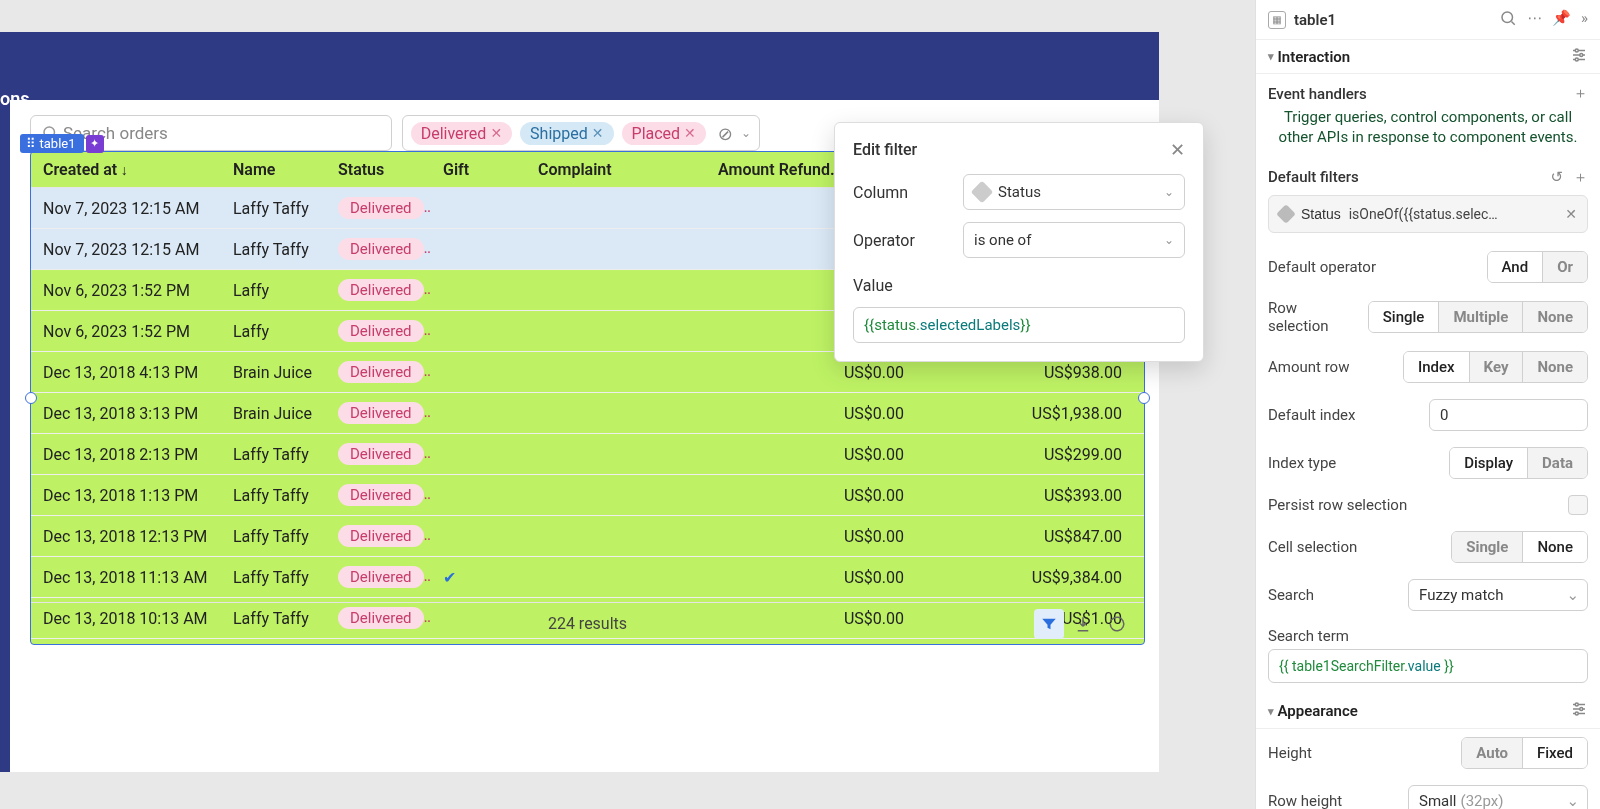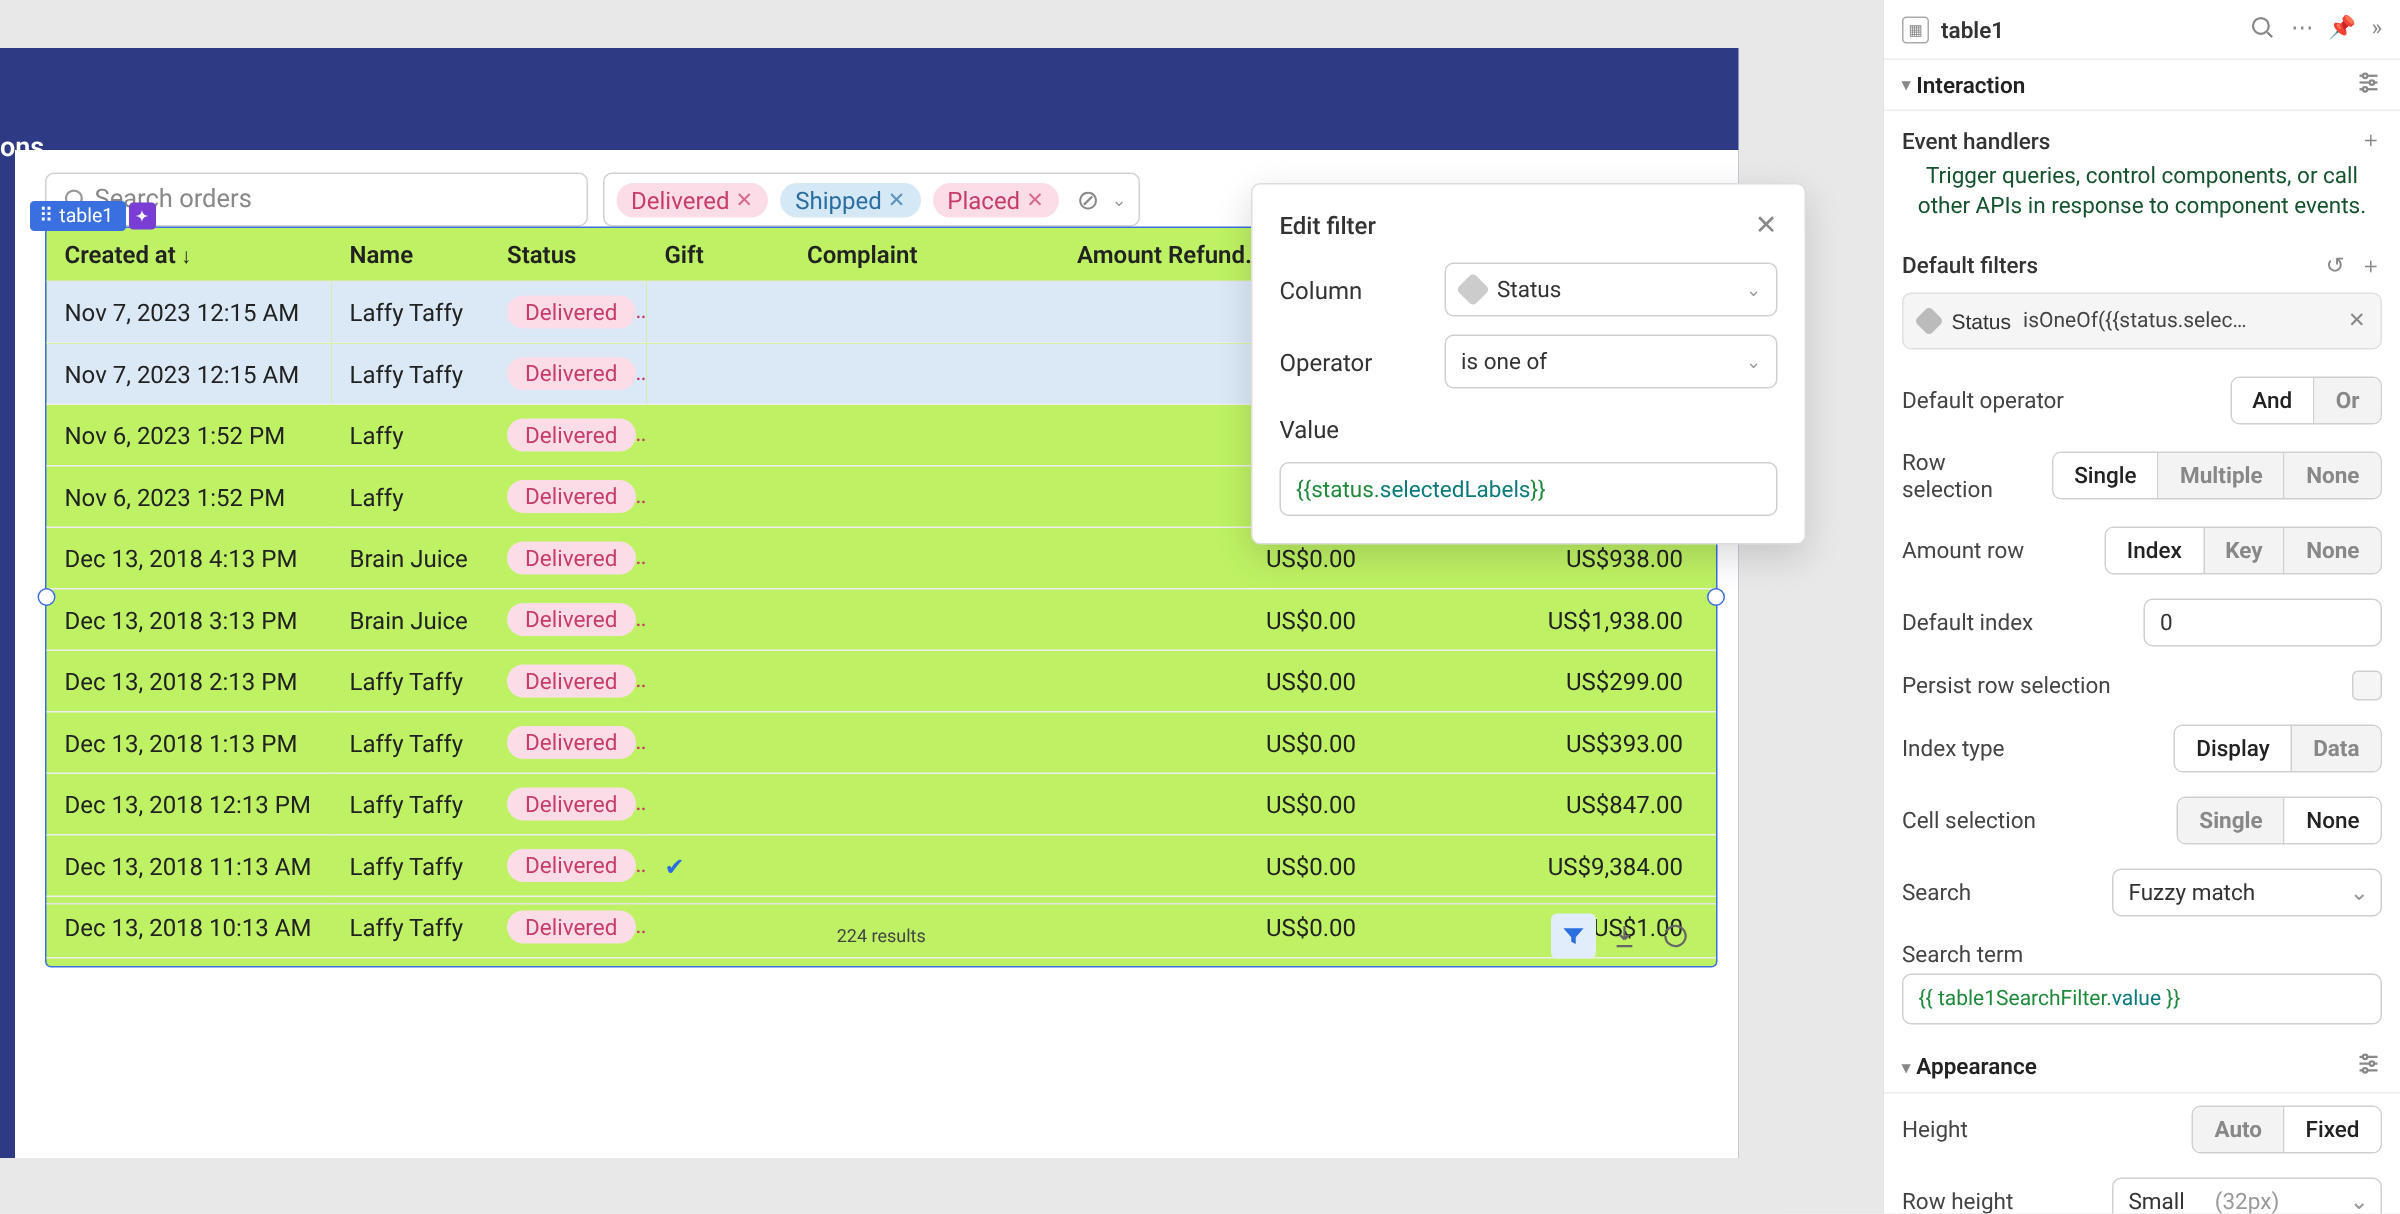--- a/index.html
+++ b/index.html
@@ -34,21 +34,21 @@
 thead th { text-align: left; font-size: 16px; font-weight: 600; color: #222; padding: 8px 12px; border-bottom: 1px solid #e5e5e5; }
 tbody td { font-size: 16px; color: #222; padding: 9px 12px; border-bottom: 1px solid #eee; white-space: nowrap; overflow: hidden; text-overflow: ellipsis; }
 tbody tr.selected { background: #dbe9f7; }
 .sort-icon { font-size: 14px; }
 .status-pill { display: inline-block; background: #fcdde7; color: #c73c6b; border-radius: 14px; padding: 2px 12px; font-size: 15px; }
 .gift-check { color: #2b6fdf; font-size: 16px; }
 .amount, .total { text-align: right; }
 thead .amount, thead .total { text-align: left; }
 tbody .amount, tbody .total { text-align: right; padding-right: 22px; }
 
-.table-footer { position: absolute; left: 0; right: 0; bottom: 0; height: 42px; border-top: 1px solid #e5e5e5; display: flex; align-items: center; justify-content: center; font-size: 12px; color: #444; }
+.table-footer { position: absolute; left: 0; right: 0; bottom: 0; height: 42px; border-top: 1px solid #e5e5e5; display: flex; align-items: center; justify-content: center; font-size: 16px; color: #444; }
 .table-footer .icons { position: absolute; right: 12px; display: flex; gap: 4px; align-items: center; }
 .tf-btn { width: 30px; height: 30px; border-radius: 4px; display: flex; align-items: center; justify-content: center; cursor: pointer; color: #666; }
 .tf-btn.active { background: #e2edfb; color: #2b6fdf; }
 
 .popover { position: absolute; left: 834px; top: 122px; width: 370px; background: #fff; border: 1px solid #ddd; border-radius: 6px; box-shadow: 0 8px 24px rgba(0,0,0,.15); z-index: 20; padding: 16px 18px 18px; }
 .popover-head { display: flex; justify-content: space-between; align-items: center; margin-bottom: 14px; }
 .popover-title { font-size: 16px; font-weight: 500; color: #333; }
 .popover-close { color: #888; cursor: pointer; font-size: 18px; }
 .pop-row { display: flex; align-items: center; margin-bottom: 12px; }
 .pop-label { width: 110px; font-size: 16px; color: #333; }
@@ -84,21 +84,21 @@
 .filter-item { margin: 4px 12px 10px; border: 1px solid #e0e0e0; background: #f5f5f5; border-radius: 6px; height: 38px; display: flex; align-items: center; gap: 8px; padding: 0 10px; font-family: ui-monospace, Menlo, Consolas, monospace; font-size: 14px; }
 .filter-item .tag-ic { width: 14px; height: 14px; background: #bbb; border-radius: 3px; transform: rotate(45deg); }
 .filter-item .fname { font-family: -apple-system, sans-serif; font-weight: 500; }
 .filter-item .fexpr { flex: 1; overflow: hidden; text-overflow: ellipsis; white-space: nowrap; color: #444; }
 .filter-item .x { color: #888; cursor: pointer; }
 .code-inline { margin: 4px 12px 12px; border: 1px solid #d0d0d0; border-radius: 6px; padding: 8px 10px; font-family: ui-monospace, Menlo, Consolas, monospace; font-size: 14px; }
 .code-inline .green { color: #1f8a3b; } .code-inline .teal { color: #0a7a7a; }
 .select-like { border: 1px solid #d0d0d0; border-radius: 6px; height: 32px; padding: 0 24px 0 10px; display: flex; align-items: center; min-width: 180px; font-size: 15px; position: relative; cursor: pointer; }
 .select-like::after { content: "⌄"; position: absolute; right: 8px; color: #999; }
 .toggle-box { width: 20px; height: 20px; border: 1px solid #d0d0d0; border-radius: 4px; background: #f5f5f5; }
-.rowh-gray { color: #999; margin-left: 20px; }
+.rowh-gray { color: #999; margin-left: 4px; }
 
 svg.ic { width: 18px; height: 18px; }
 </style>
 </head>
 <body>
 
 <div class="canvas-wrap">
   <div class="page-frame">
     <div class="page-title">ons</div>
     <div class="page-frame-inner"></div>
@@ -379,30 +379,30 @@
   </div>
 
   <div class="row">
     <span class="lbl">Default index</span>
     <div class="insp-value" style="flex:1;">
       <span>0</span>
     </div>
   </div>
 
   <div class="row">
-    <span class="lbl">Persist row selection</span>
-    <div class="toggle-box"></div>
-  </div>
-
-  <div class="row">
     <span class="lbl">Index type</span>
     <div class="segmented" id="seg-index-type">
         <span class="sel">Display</span>
         <span>Data</span>
       </div>
+  </div>
+
+  <div class="row">
+    <span class="lbl">Persist row selection</span>
+    <div class="toggle-box"></div>
   </div>
 
   <div class="row">
     <span class="lbl">Cell selection</span>
     <div class="segmented" id="seg-cell-selection">
         <span>Single</span>
         <span class="sel">None</span>
       </div>
   </div>
 

